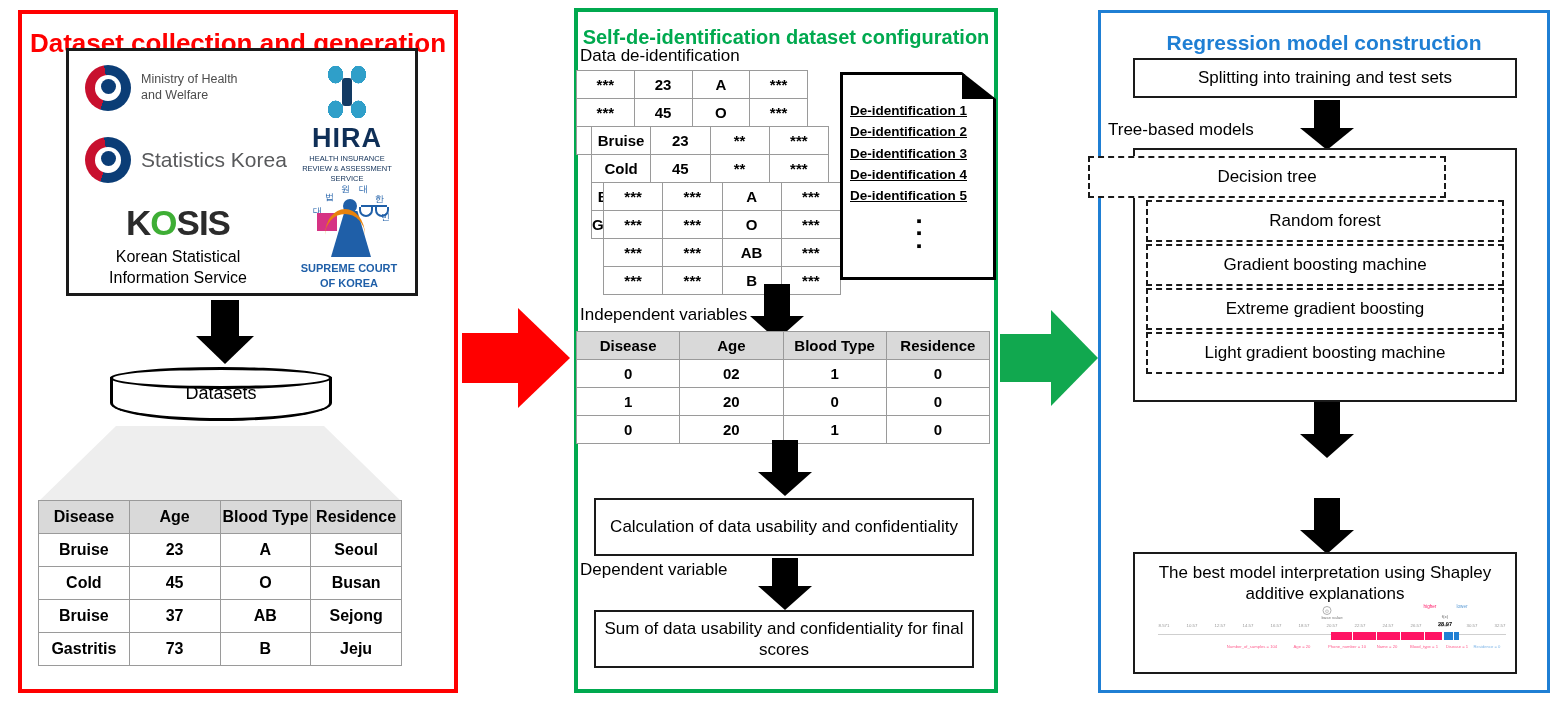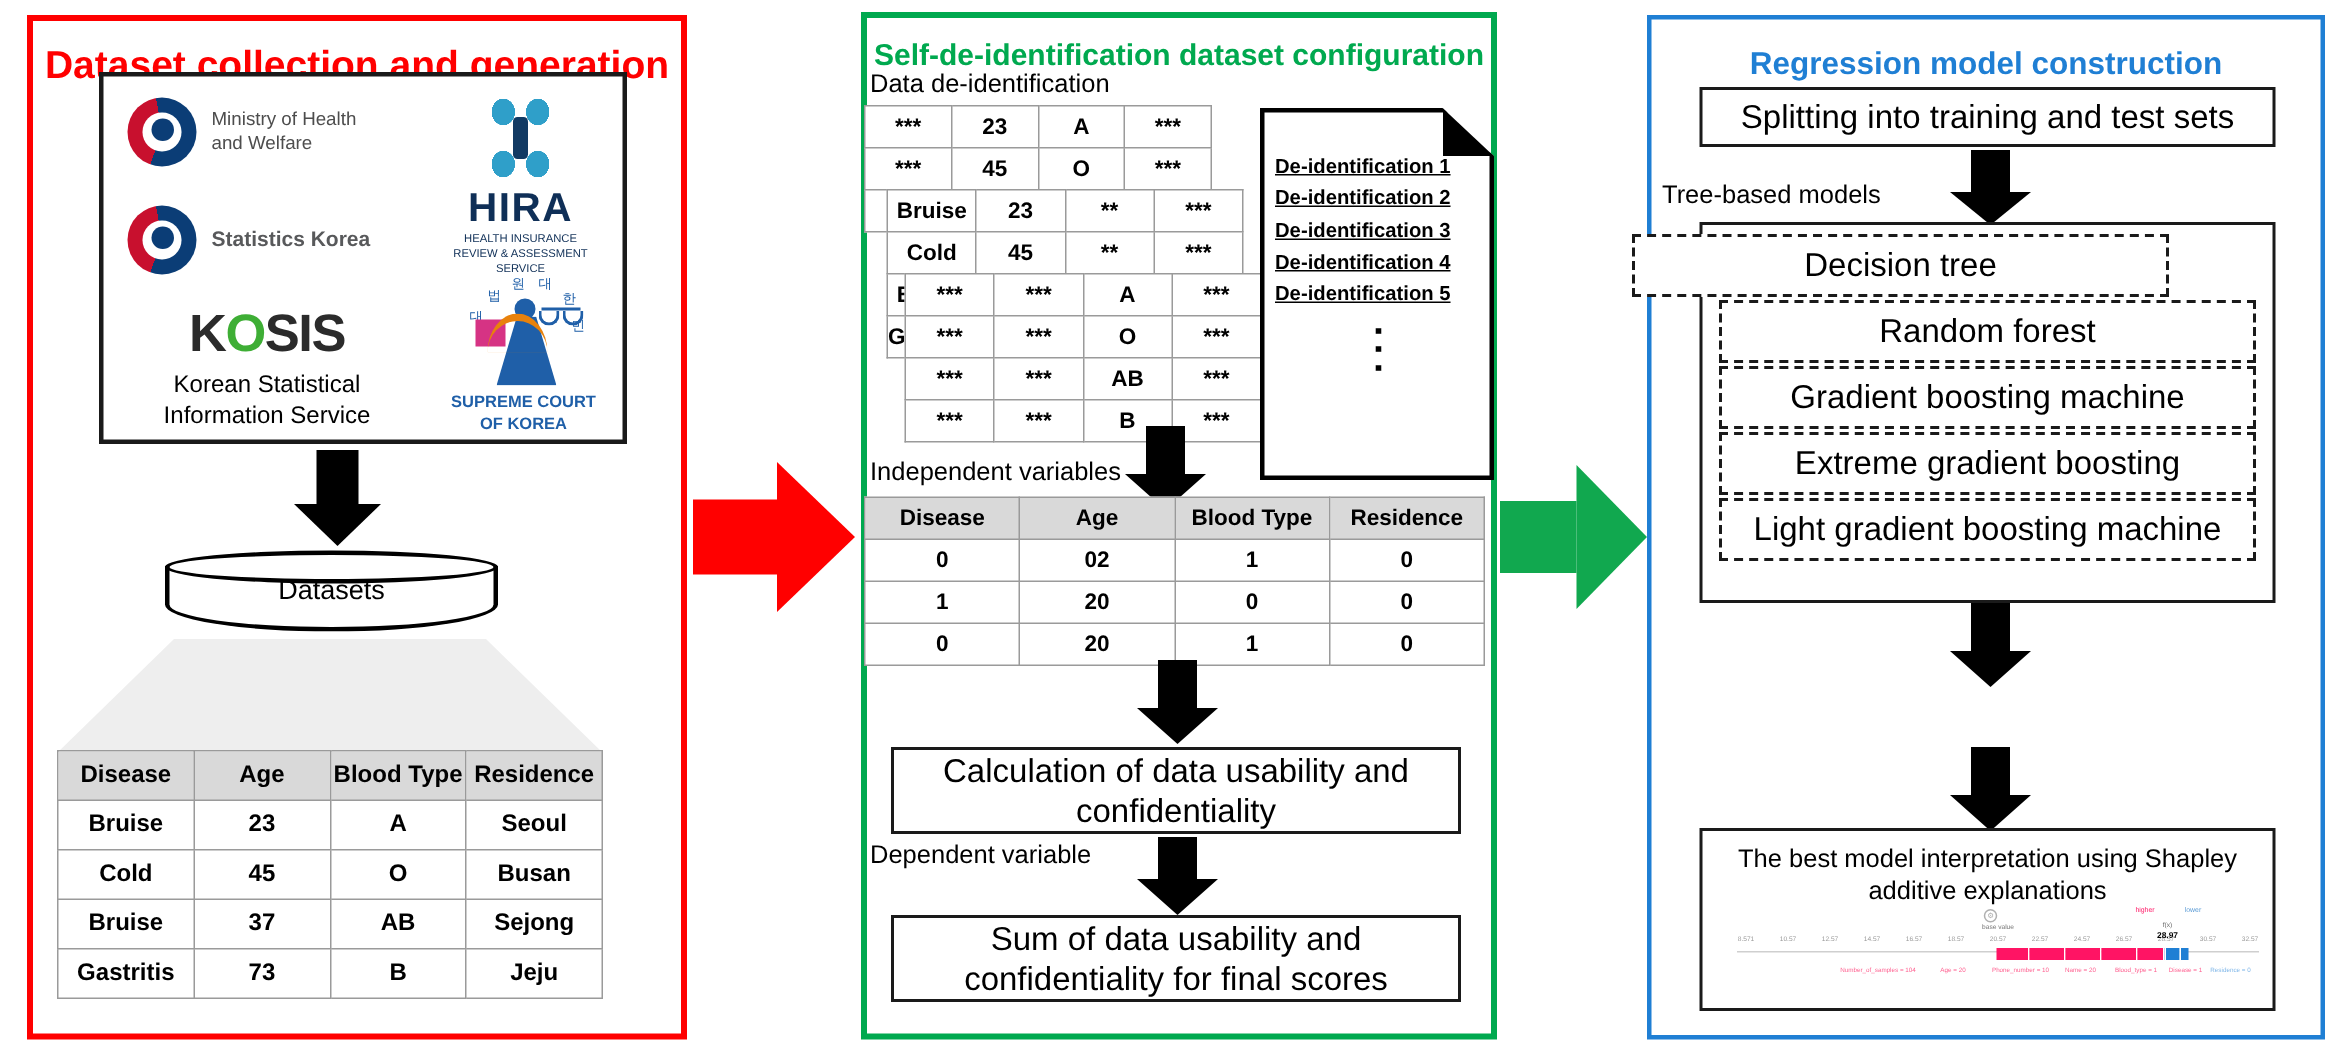--- a/index.html
+++ b/index.html
@@ -32,21 +32,21 @@
   #title-green { top: 14px; font-size: 20px; color: #00a94f; }
   #title-blue  { top: 18px; font-size: 21px; color: #1f7fd4; }
 
   
   .box {
     position: absolute;
     border: 2px solid #1a1a1a;
     background: #fff;
     display: flex; align-items: center; justify-content: center;
     text-align: center;
-    font-size: 22px; color: #000;
+    font-size: 17px; color: #000;
     line-height: 1.25;
     padding: 18px 6px;
   }
   .box.dashed { border: 2px dashed #1a1a1a; }
   .caption {
     position: absolute;
     font-size: 17px; color: #000;
     white-space: nowrap;
   }
 
@@ -142,21 +142,21 @@
   }
   .swirl .inner {
     position: absolute; left: 22%; top: 22%; width: 56%; height: 56%;
     border-radius: 50%; background: #fff;
   }
   .swirl .dot {
     position: absolute; left: 34%; top: 30%; width: 34%; height: 34%;
     border-radius: 50%; background: #0b3d76;
   }
   .logo-text { font-size: 12.5px; color: #4d4d4d; line-height: 1.25; }
-  .logo-text.big { font-size: 14px; font-weight: bold; color: #58595b; }
+  .logo-text.big { font-size: 21px; font-weight: normal; color: #58595b; }
 
   
   #hira-chrom {
     width: 44px; height: 62px;
     background:
       radial-gradient(ellipse 14px 16px at 24% 22%, #2f9fc9 55%, transparent 56%),
       radial-gradient(ellipse 14px 16px at 76% 22%, #2f9fc9 55%, transparent 56%),
       radial-gradient(ellipse 14px 16px at 24% 78%, #2f9fc9 55%, transparent 56%),
       radial-gradient(ellipse 14px 16px at 76% 78%, #2f9fc9 55%, transparent 56%);
     position: relative;
@@ -201,21 +201,21 @@
     content:""; position:absolute; top:0; width:10px; height:8px;
     border:2px solid #1f5fa8; border-top:none; border-radius:0 0 8px 8px;
   }
   .scourt-fig .scale::before { left:-2px; }
   .scourt-fig .scale::after  { right:-2px; }
   .scourt-hangul { position:absolute; font-size:9px; color:#1f5fa8; }
   .scourt-text { font-size: 11px; font-weight: bold; color: #1f5fa8; text-align:center; line-height:1.35; }
 
   
   #doc-note {
-    position: absolute; left: 840px; top: 72px; width: 156px; height: 248px;
+    position: absolute; left: 840px; top: 72px; width: 156px; height: 208px;
   }
   #doc-note .sheet {
     position: absolute; inset: 0;
     background: #fff;
     border: 3px solid #000;
     clip-path: polygon(0 0, 78% 0, 100% 13%, 100% 100%, 0 100%);
   }
   #doc-note .fold {
     position: absolute; right: 0; top: 0; width: 22%; height: 13%;
     background: #000;

